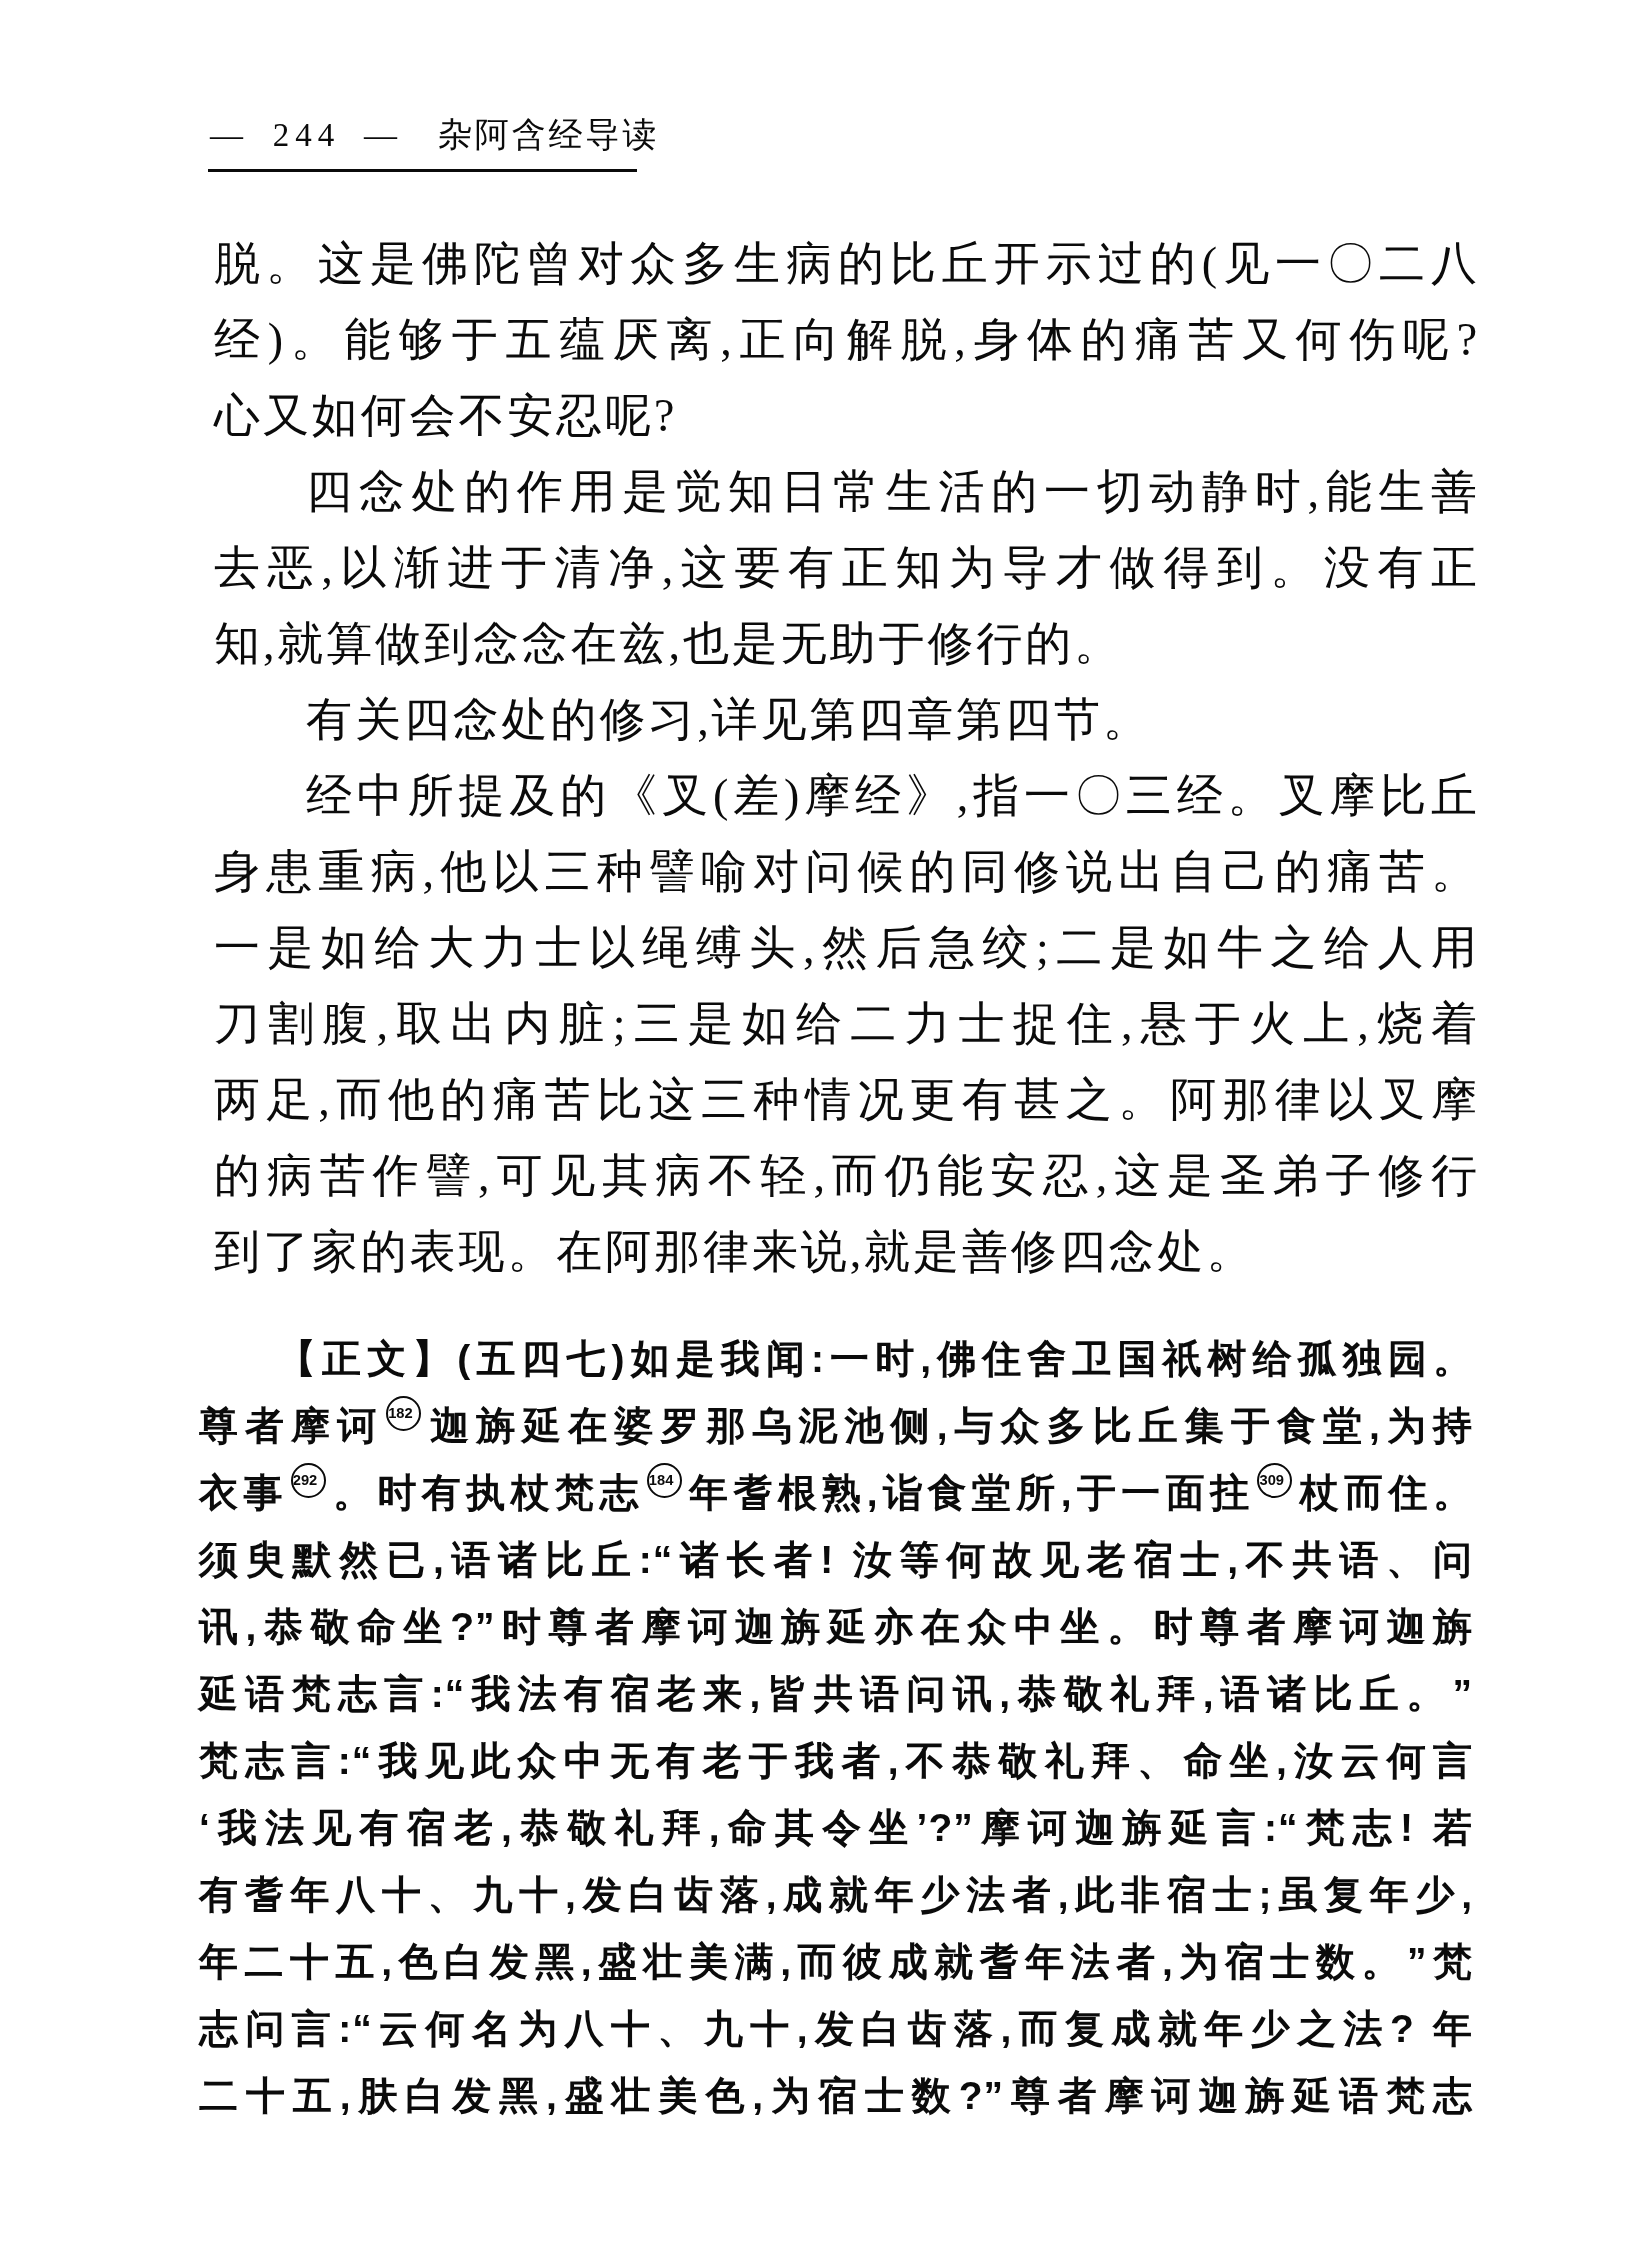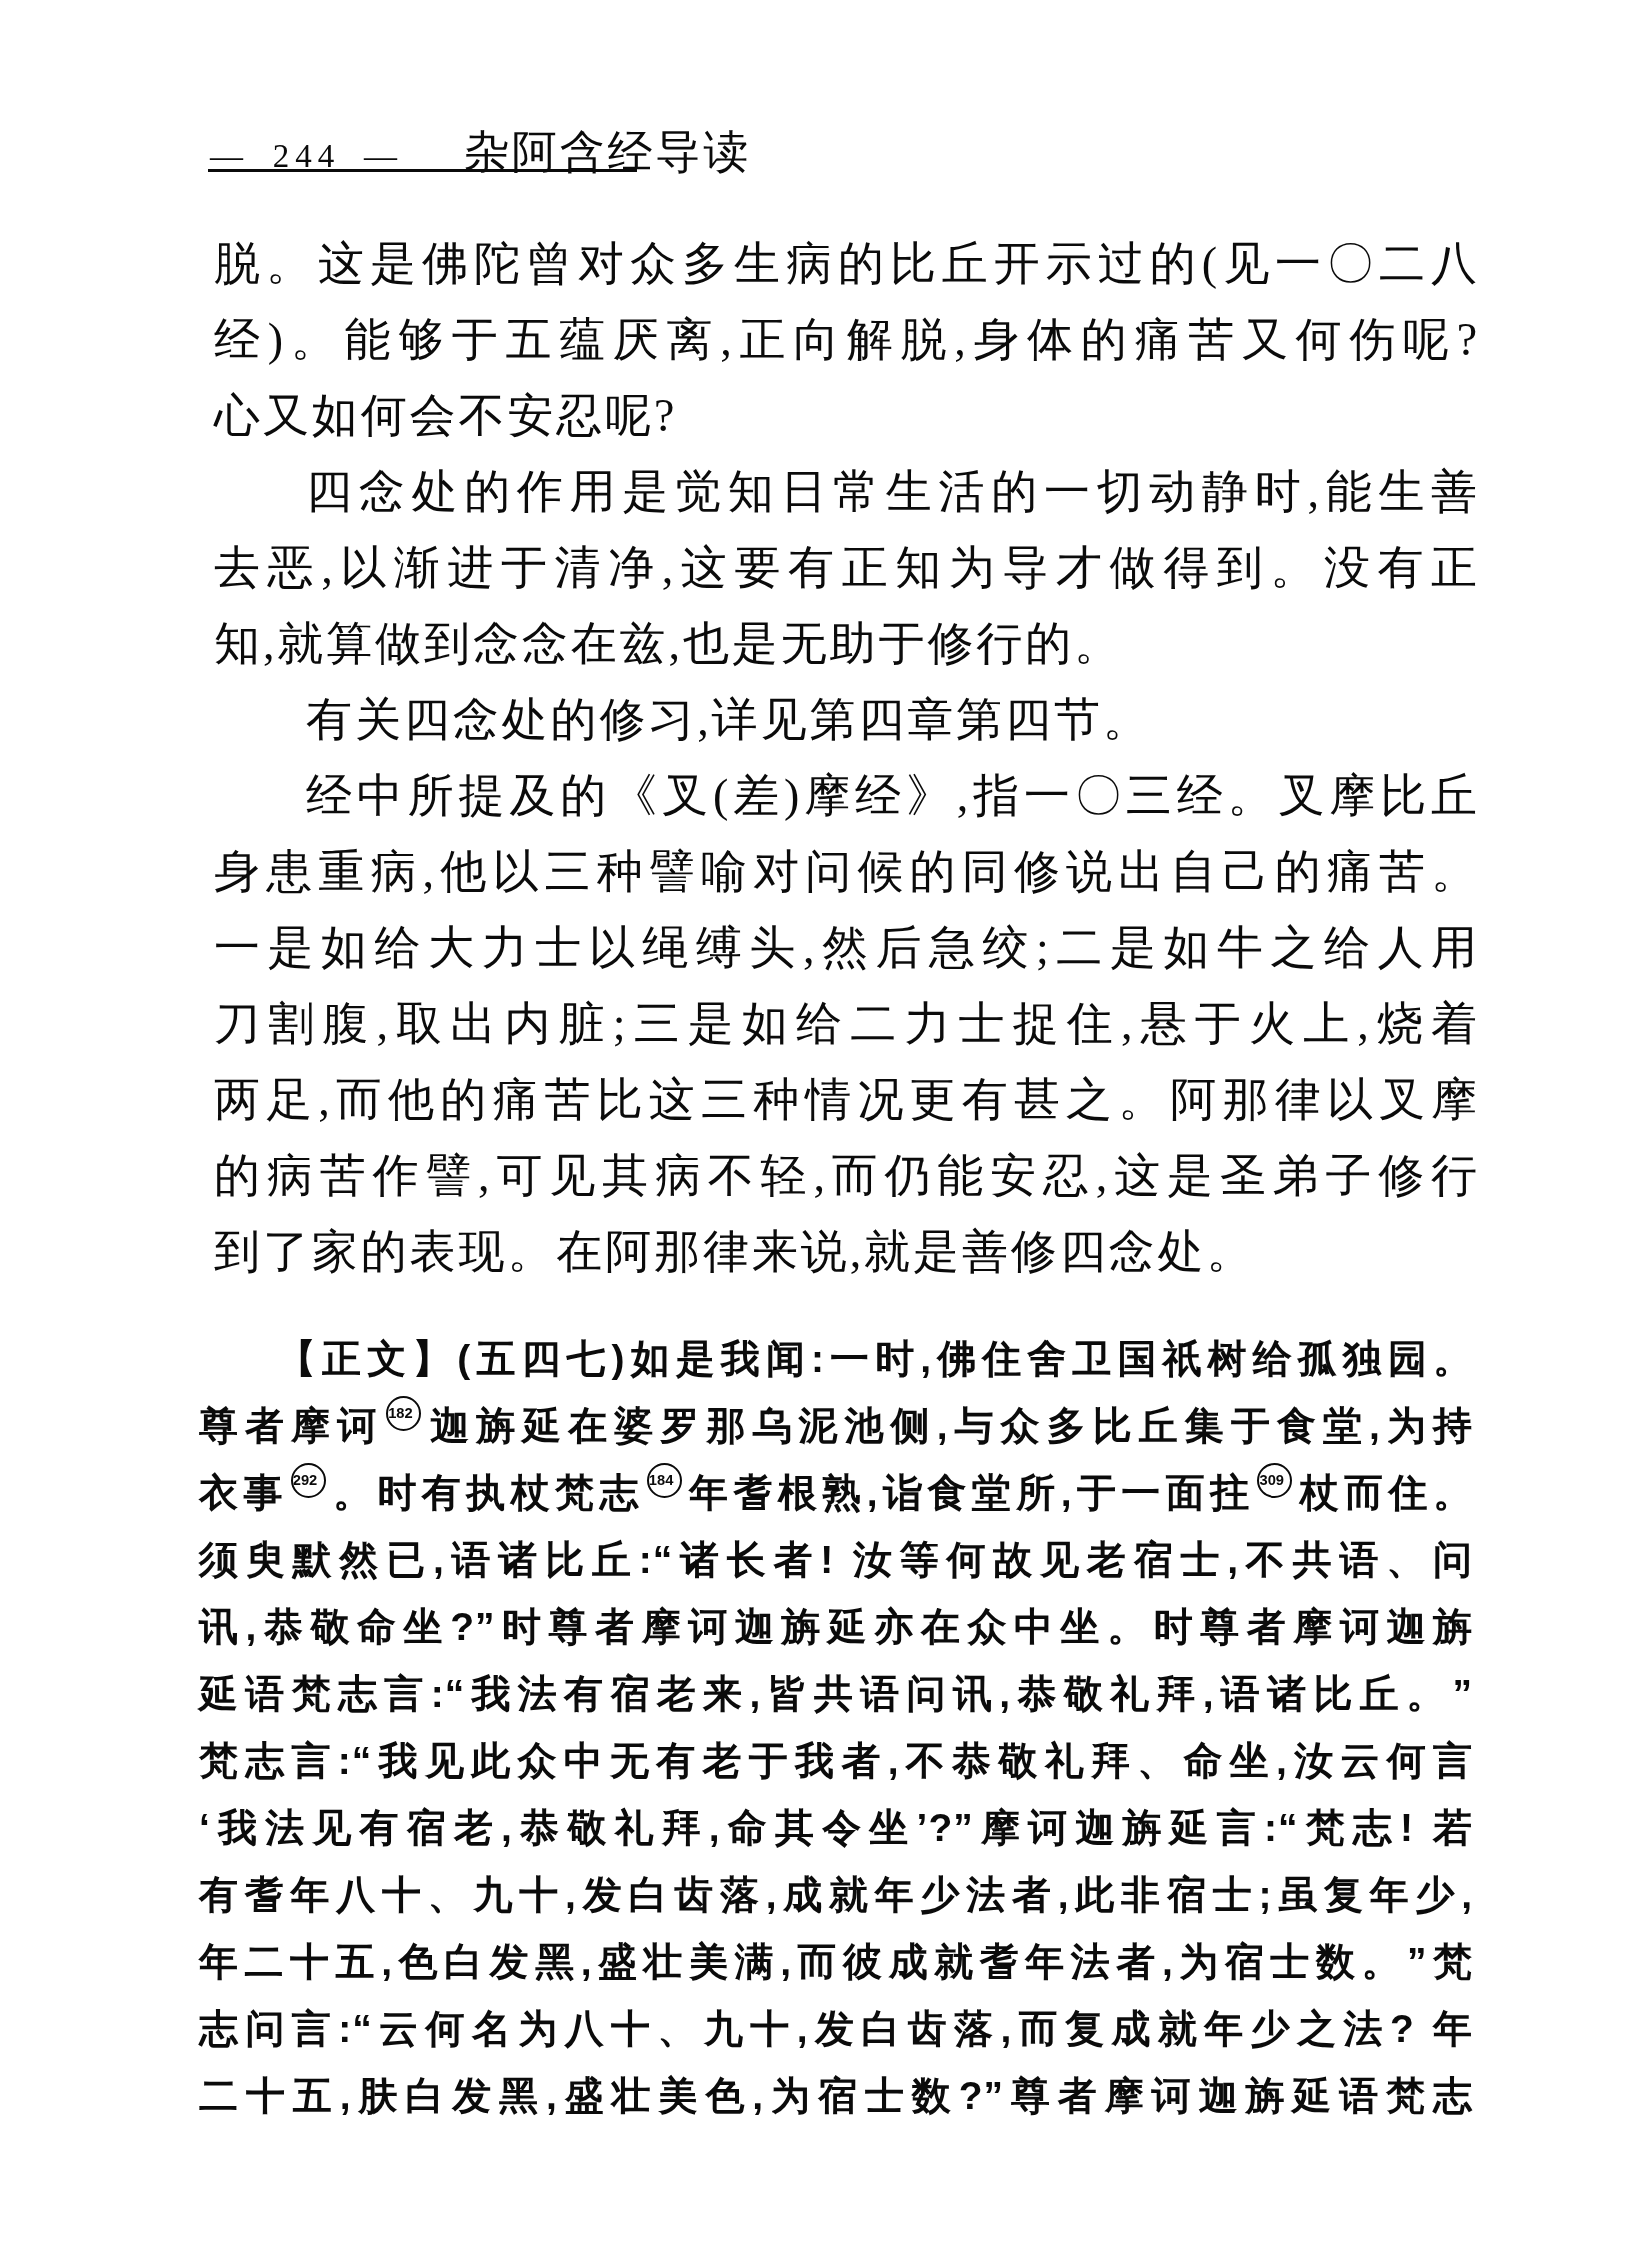--- a/index.html
+++ b/index.html
@@ -11,33 +11,33 @@
     background: #ffffff;
     color: #0b0b0b;
     overflow: hidden;
     font-family: "Liberation Serif", "DejaVu Serif", serif;
   }
 
   
   .running-head {
     position: absolute;
     left: 210px;
-    top: 122px;
+    top: 112px;
     display: flex;
     align-items: baseline;
-    gap: 61px;
+    gap: 35px;
     white-space: nowrap;
   }
   .pageno {
     font-size: 33px;
     letter-spacing: 5.9px;
     word-spacing: 9.8px;
   }
   .booktitle {
-    font-size: 45px;
+    font-size: 34px;
     letter-spacing: 2.9px;
   }
   .head-rule {
     position: absolute;
     left: 208px;
     top: 169px;
     width: 429px;
     height: 2.9px;
     background: #0b0b0b;
   }

